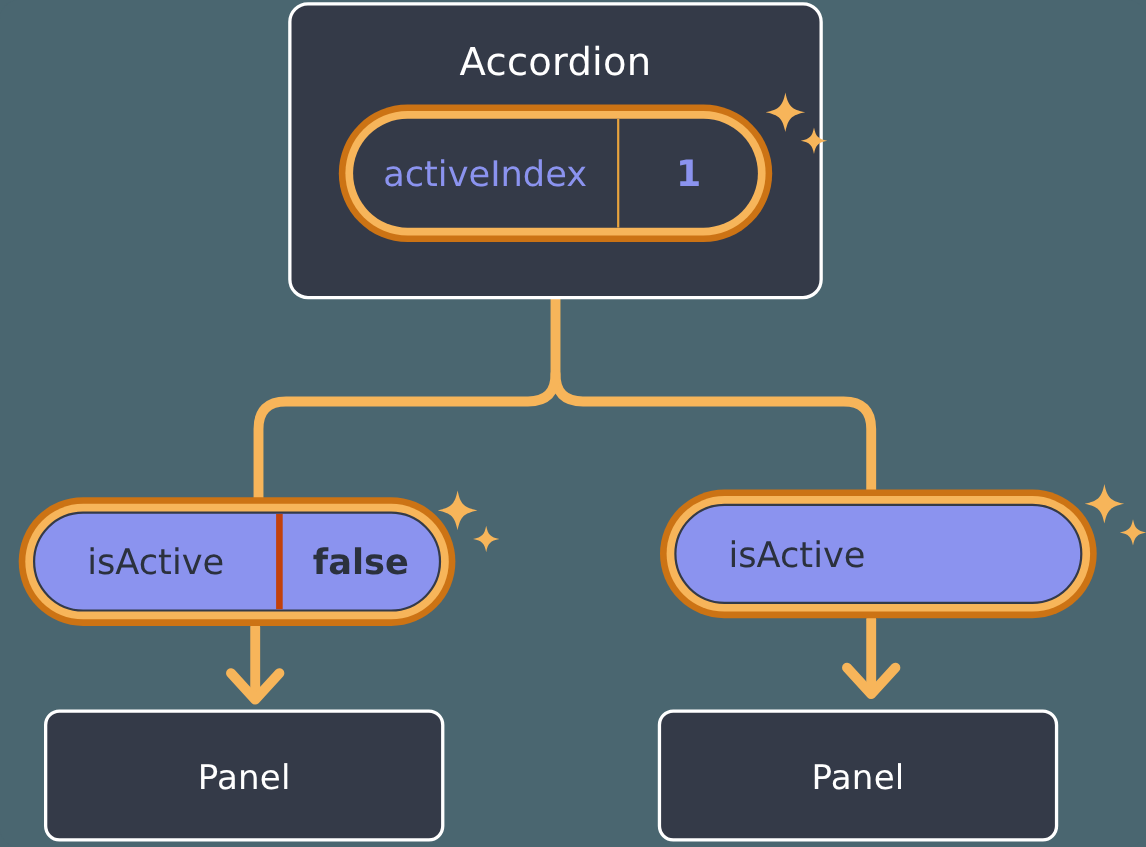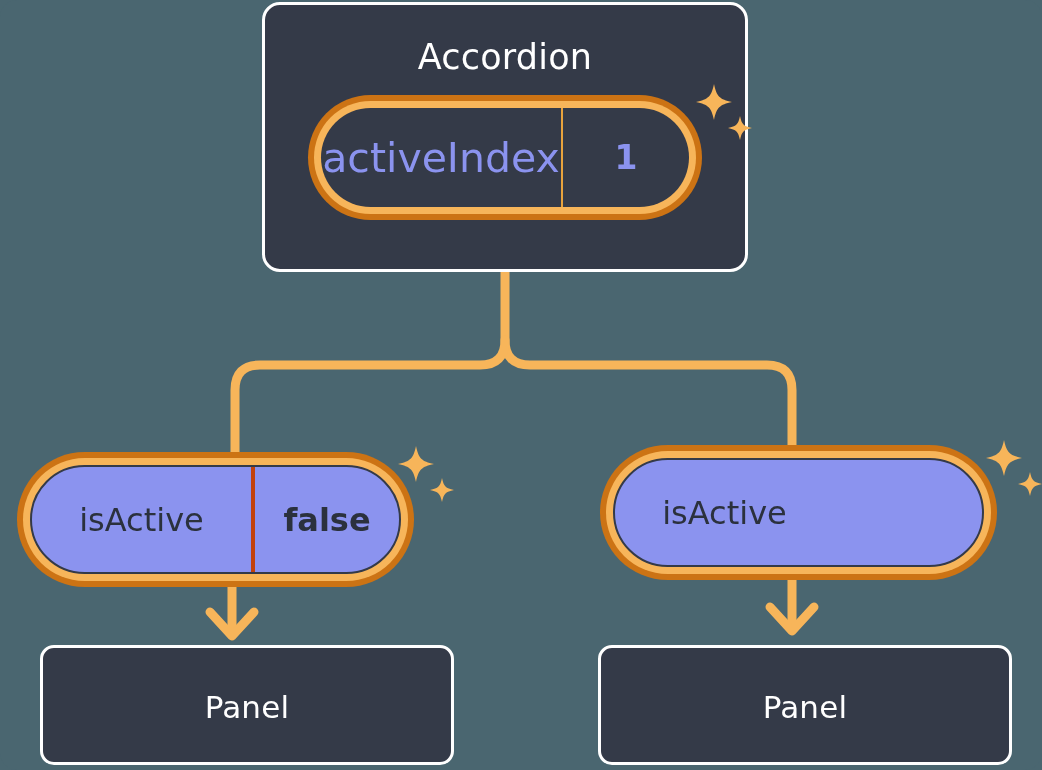--- a/index.html
+++ b/index.html
@@ -63,21 +63,21 @@
     height: 270px;
     border-radius: 18px;
   }
   #accordion-box .comp-title {
     top: 32px;
     font-size: 35px;
   }
 
   
   .panel-box {
-    width: 414px;
+    width: 364px;
     height: 120px;
     border-radius: 14px;
   }
   #panel-left  { left: 40px;  top: 645px; }
   #panel-right { left: 598px; top: 645px; }
   .panel-box .comp-title {
     top: 41px;
     font-size: 31px;
   }
 
@@ -136,43 +136,43 @@
   
   .pill-purple .pill-inner {
     background: #8b93ef;
     border: 2px solid #343a48;
   }
   .pill-purple .pill-key,
   .pill-purple .pill-val {
     color: #2b313d;
   }
   .pill-purple .pill-val {
-    border-left: 4px solid #c2410c;
+    border-left: 6px solid #c2410c;
     font-weight: 700;
   }
 
   
   #pill-active-index {
     left: 308px;
     top: 95px;
     width: 394px;
     height: 125px;
   }
   #pill-active-index .pill-key {
     flex: 0 0 240px;
-    font-size: 41px;
+    font-size: 32px;
   }
   #pill-active-index .pill-val {
     flex: 1 1 auto;
     font-size: 33px;
   }
 
   .pill-leaf {
     width: 397px;
-    height: 135px;
+    height: 117px;
   }
   #pill-is-active-false { left: 17px;  top: 452px; }
   #pill-is-active-true  { left: 600px; top: 445px; }
 
   .pill-leaf .pill-key {
     flex: 0 0 219px;
     font-size: 32px;
   }
   .pill-leaf .pill-val {
     flex: 1 1 auto;

